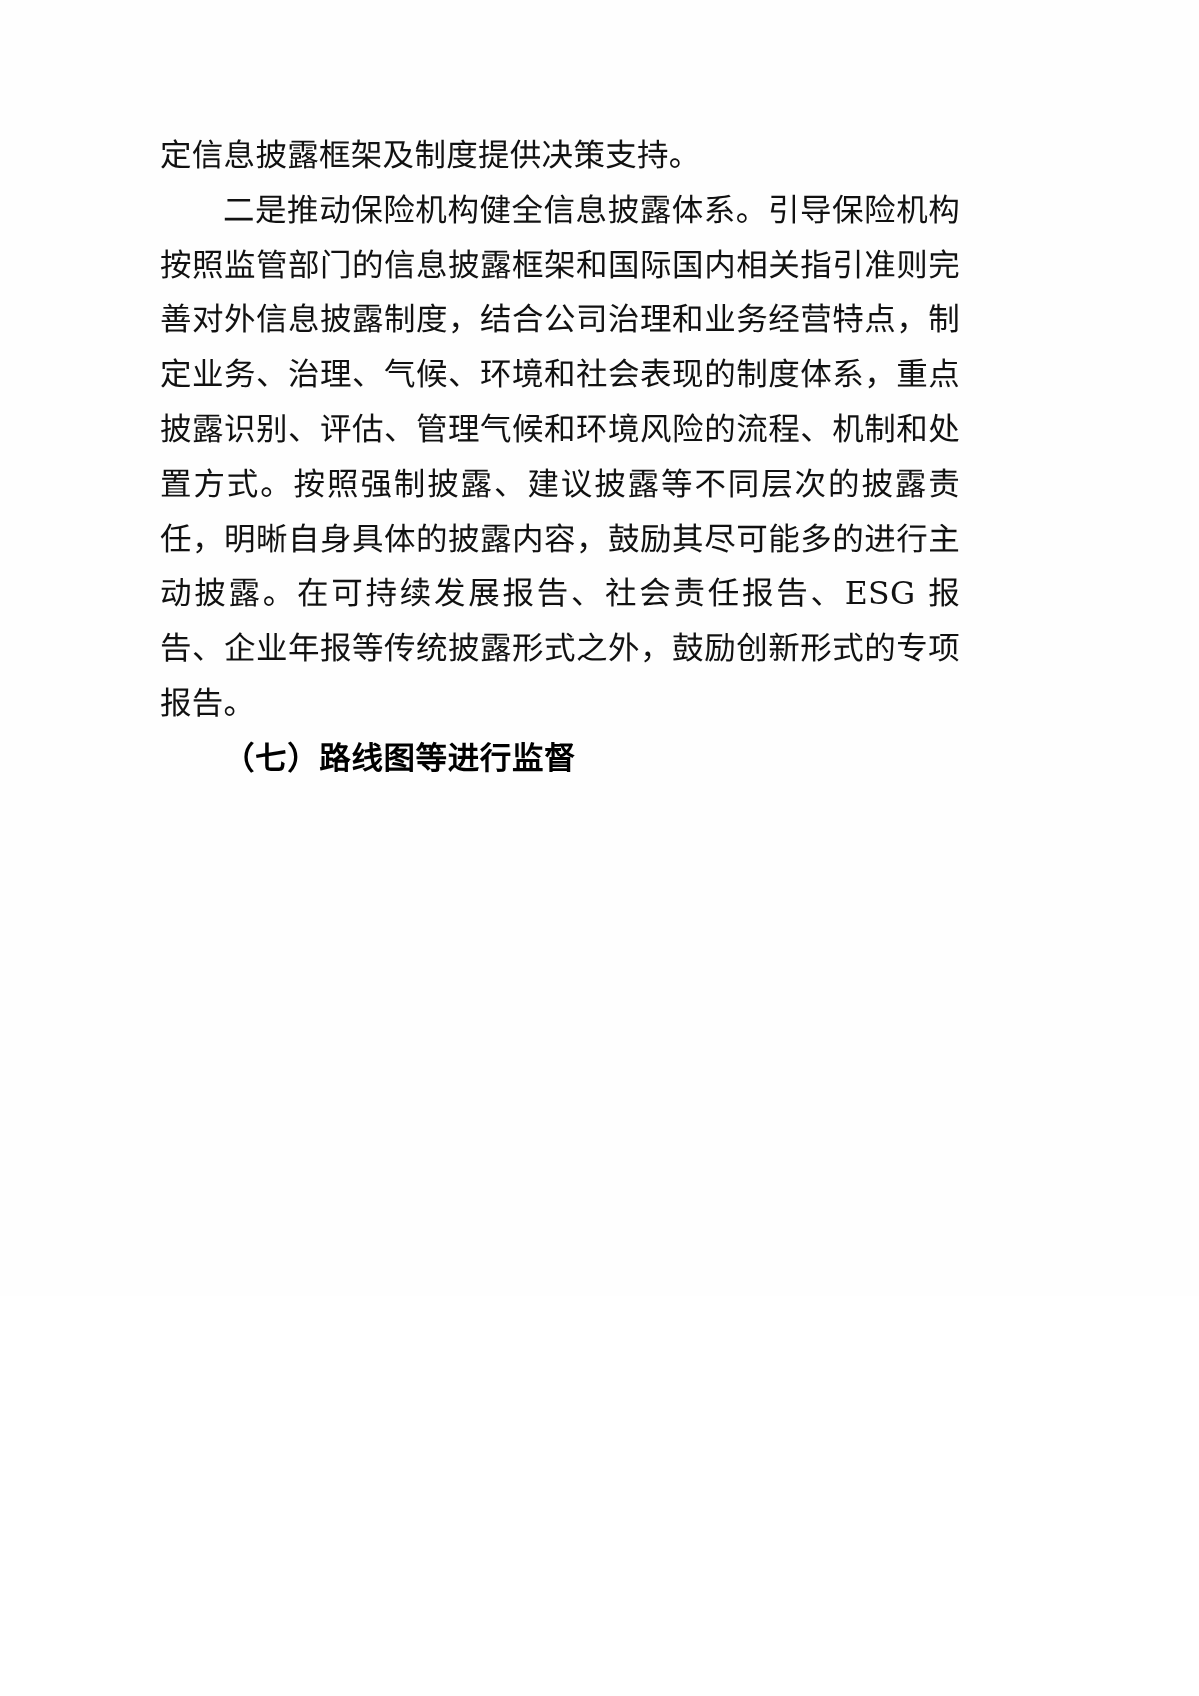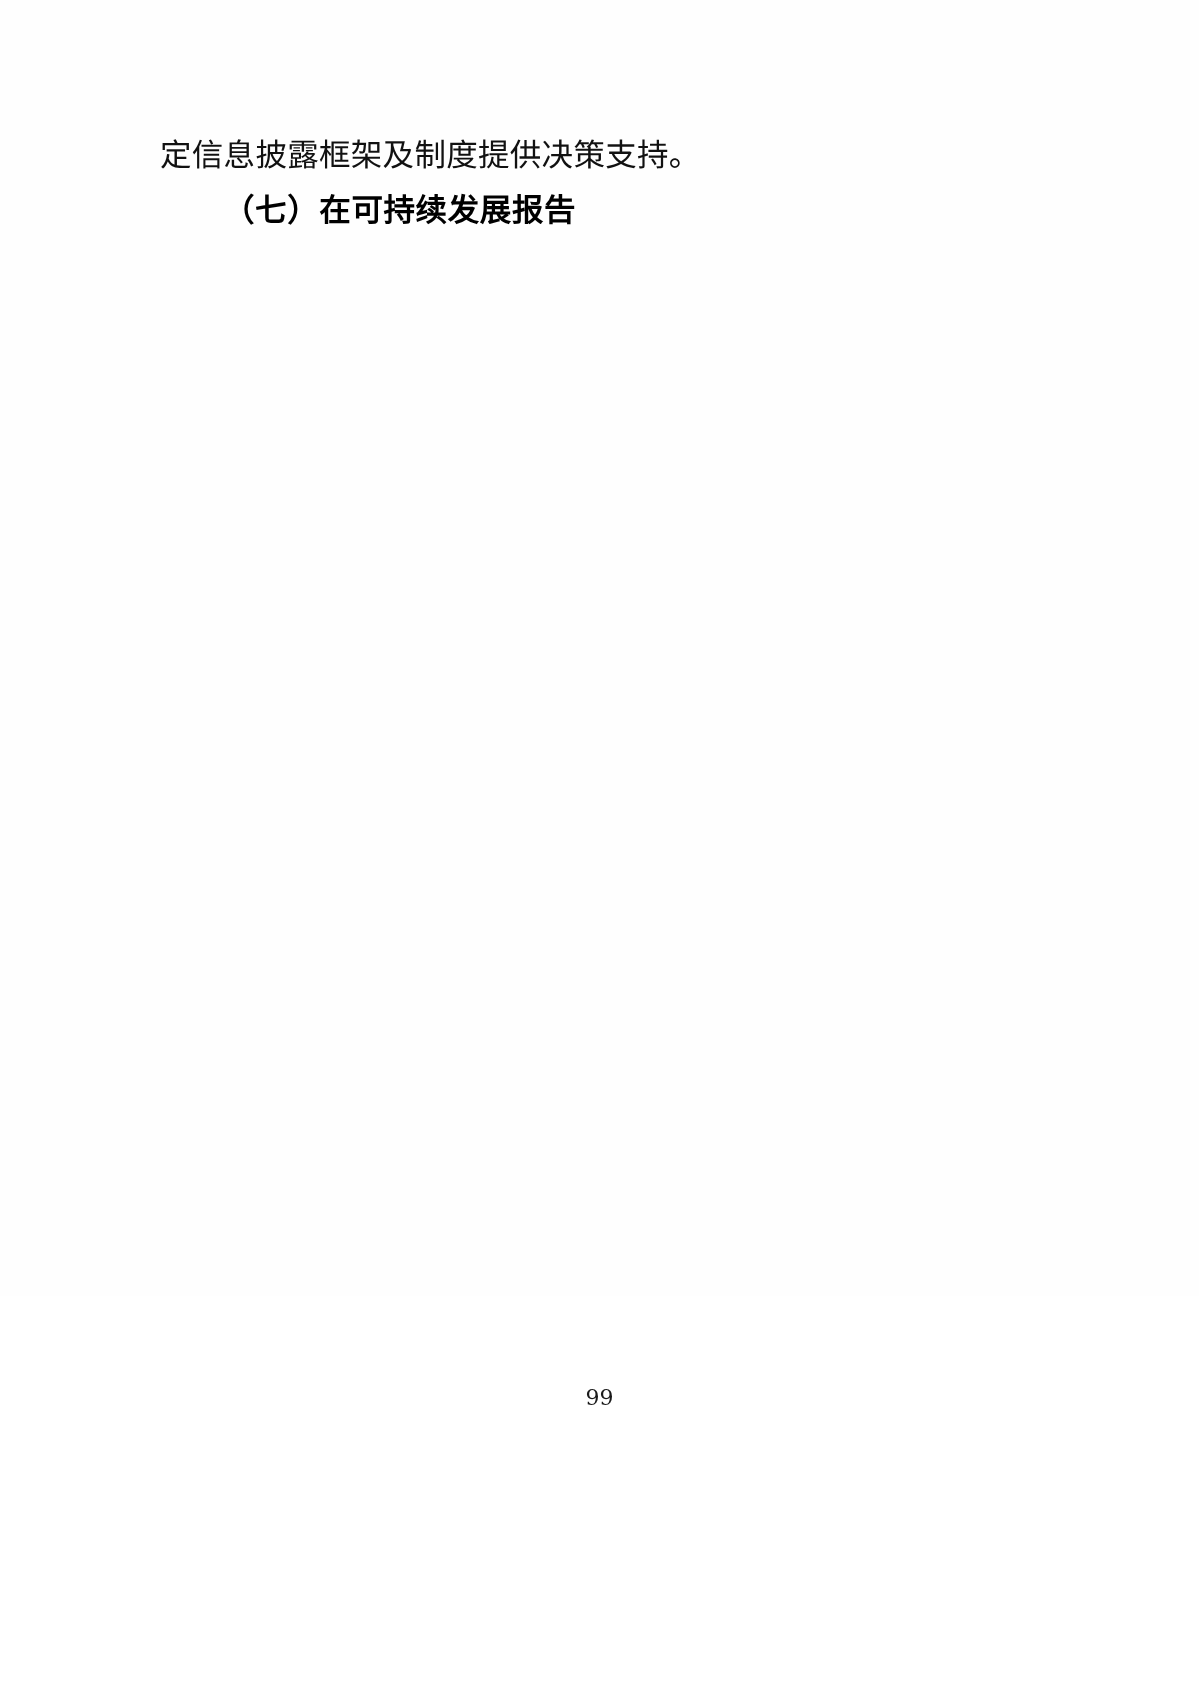--- a/index.html
+++ b/index.html
@@ -64,21 +64,21 @@
 </style>
 </head>
 <body>
 
 <div class="page">
   <div class="content">
 
     <p class="para">定信息披露框架及制度提供决策支持。</p>
 
 
+    <p class="para indent">二是推动保险机构健全信息披露体系。引导保险机构按照监管部门的信息披露框架和国际国内相关指引准则完善对外信息披露制度，结合公司治理和业务经营特点，制定业务、治理、气候、环境和社会表现的制度体系，重点披露识别、评估、管理气候和环境风险的流程、机制和处置方式。按照强制披露、建议披露等不同层次的披露责任，明晰自身具体的披露内容，鼓励其尽可能多的进行主动披露。在可持续发展报告、社会责任报告、ESG 报告、企业年报等传统披露形式之外，鼓励创新形式的专项报告。</p>
 
 
-    <p class="heading">（七）在可持续发展报告</p>
+    <p class="heading">（七）路线图等进行监督</p>
 
 
   </div>
 
-  <div class="page-number">99</div>
 </div>
 
 </body></html>

